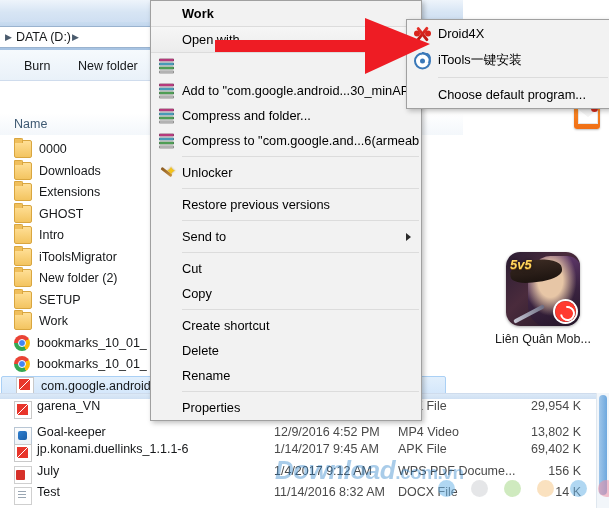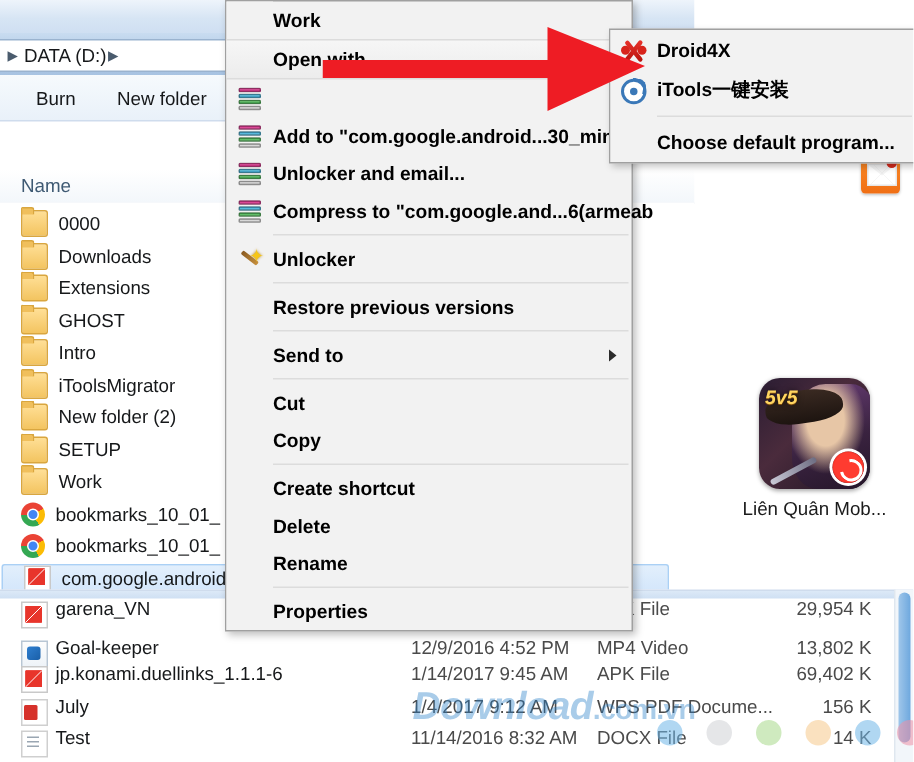--- a/index.html
+++ b/index.html
@@ -120,21 +120,21 @@
   .bottomstrip{position:absolute;left:0;top:393px;width:609px;height:115px;background:#ffffff;border-top:1px solid #cfdced;}
   .bottomstrip-top{position:absolute;left:0;top:0;width:609px;height:5px;background:linear-gradient(180deg,#dce9f7,#cfe0f3);}
 
   
   .ctxmenu{position:absolute;left:150px;top:0;width:270px;
     background:#f2f2f2;border:1px solid #a0a0a0;box-shadow:2px 2px 5px rgba(0,0,0,.25);}
   .ctxmenu .gutter{position:absolute;left:0;top:0;width:31px;height:100%;background:#f2f2f2;}
   .mi{position:relative;height:25px;display:flex;align-items:center;padding-left:31px;}
   .mi.tall{height:27px;}
   .mi .micon{position:absolute;left:7px;top:50%;transform:translateY(-50%);width:17px;height:17px;}
-  .mi .mlabel{font-size:12.8px;color:#000;white-space:nowrap;font-weight:bold;}
+  .mi .mlabel{font-size:12.8px;color:#000;white-space:nowrap;}
   .mi.bold .mlabel{font-weight:bold;}
   .mi.hover{background:linear-gradient(180deg,#f6f6f6,#ececec);border-top:1px solid #dcdcdc;border-bottom:1px solid #dcdcdc;}
   .sep{height:1px;background:#dcdcdc;margin:3px 2px 3px 31px;}
   .submark{position:absolute;right:10px;top:50%;transform:translateY(-50%);
     width:0;height:0;border-left:5px solid #2b2b2b;border-top:4px solid transparent;border-bottom:4px solid transparent;}
 
   
   .ic-rar{position:relative;width:17px;height:17px;}
   .ic-rar span{position:absolute;left:1px;width:15px;height:3.2px;border-radius:1px;border:1px solid rgba(0,0,0,.35);box-sizing:border-box;}
   .ic-rar span:nth-child(1){top:1px;background:linear-gradient(180deg,#f06ab0,#c8247c);}
@@ -364,21 +364,21 @@
         </div>
         <span class="mlabel">Add to "com.google.android...30_minAPI1</span>
       </div>
       <div class="mi">
         <div class="ic-rar micon">
           <span></span>
           <span></span>
           <span></span>
           <span></span>
         </div>
-        <span class="mlabel">Unlocker and email...</span>
+        <span class="mlabel">Compress and folder...</span>
       </div>
       <div class="mi">
         <div class="ic-rar micon">
           <span></span>
           <span></span>
           <span></span>
           <span></span>
         </div>
         <span class="mlabel">Compress to "com.google.and...6(armeab</span>
       </div>

